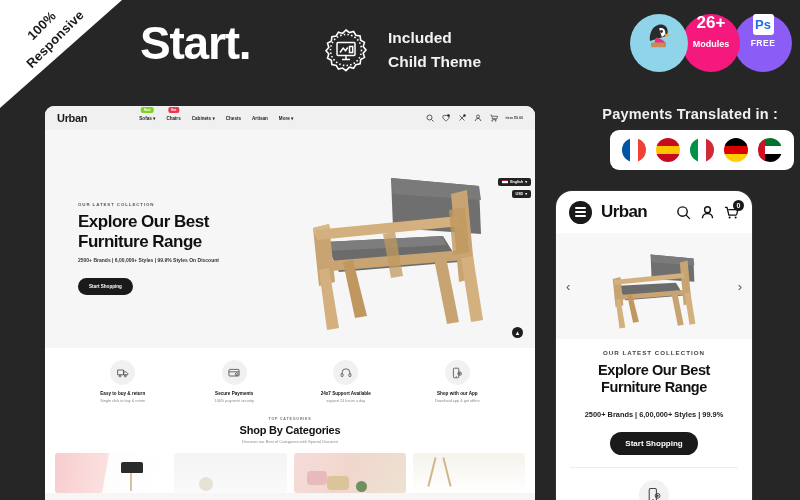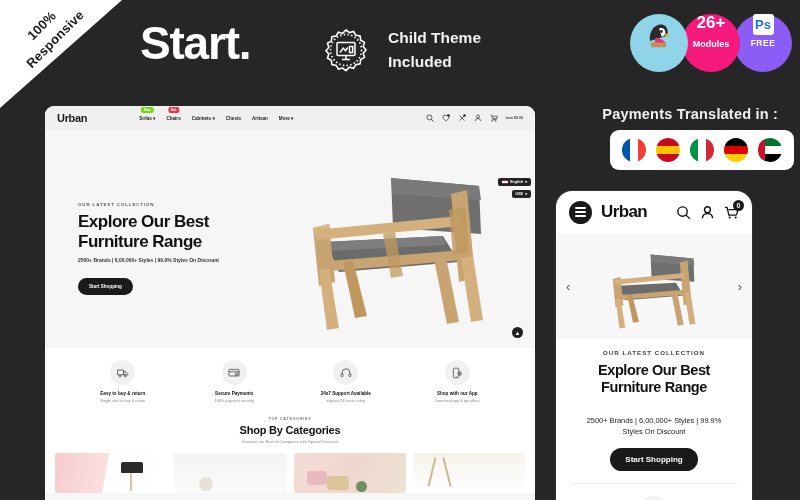--- a/index.html
+++ b/index.html
@@ -149,21 +149,21 @@
     position: absolute; right: -5px; top: -5px; width: 11px; height: 11px; border-radius: 50%;
     background: #1a1a1a; color: #fff; font-size: 7px; display: flex; align-items: center; justify-content: center; font-weight: 700;
   }
   .m-hero { position: relative; height: 106px; background: #f7f7f7; }
   .m-chair { position: absolute; left: 42px; top: 8px; width: 112px; height: 90px; }
   .m-arrow { position: absolute; top: 46px; font-size: 13px; color: #555; font-weight: 300; }
   .m-arrow.l { left: 10px; } .m-arrow.r { right: 10px; }
   .m-copy { background: #fff; text-align: center; padding: 10px 14px 0; }
   .m-eyebrow { font-size: 6.2px; letter-spacing: 1px; color: #444; font-weight: 700; }
   .m-h1 { font-size: 14.5px; font-weight: 700; color: #111; line-height: 1.2; margin-top: 6px; letter-spacing: -.4px; }
-  .m-sub { font-size: 7.4px; color: #222; font-weight: 400; margin-top: 19px; line-height: 1.45; }
+  .m-sub { font-size: 7.4px; color: #222; font-weight: 700; margin-top: 13px; line-height: 1.45; }
   .m-btn {
     display: inline-block; background: #1a1a1a; color: #fff; font-size: 8px; font-weight: 700;
     padding: 7px 15px; border-radius: 14px; margin-top: 11px;
   }
   .m-feat { border-top: 1px solid #eee; margin-top: 12px; padding-top: 12px; text-align: center; }
   .m-feat-ic { width: 30px; height: 30px; border-radius: 50%; background: #f2f2f2; margin: 0 auto; display: flex; align-items: center; justify-content: center; }
 
   svg { display: block; }
 </style>
 </head>
@@ -190,22 +190,22 @@
         </g>
         <g fill="none" stroke="#fff" stroke-width="1.5">
           <rect x="19" y="20.5" width="18" height="13" rx="1"></rect>
           <path d="M28 33.5v4M24 37.5h8"></path>
           <path d="M22 30.5l3.2-4.4 2.3 2.6 2.2-3.2"></path>
           <path d="M31.5 24.5h3.2v6h-3.2z"></path>
         </g>
       </svg>
     </div>
     <div class="child-text">
+      <div>Included</div>
       <div>Child Theme</div>
-      <div>Included</div>
     </div>
   </div>
 
   <div class="badges">
     <div class="badge-circ b-presta">
       <svg width="40" height="40" viewBox="0 0 40 40">
         <path d="M11 27c-1 -7 2 -14 8 -16 5 -1.6 9 1 9.6 5.4.5 3.6-1.6 6-4.6 6.6" fill="#2b2b2b"></path>
         <path d="M20.5 14.2c3 -1 5.4.8 5.8 3.6.4 2.6-1.2 4.6-3.6 5l-2.6-8.6z" fill="#fff"></path>
         <circle cx="22.5" cy="17.5" r="1.4" fill="#2b2b2b"></circle>
         <path d="M26 19.5l5.5 1.6-5.2 2.2z" fill="#f7a823"></path>
@@ -484,21 +484,20 @@
   </div>
 
   <div class="m-copy">
     <div class="m-eyebrow">OUR LATEST COLLECTION</div>
     <div class="m-h1">
       <div>Explore Our Best</div>
       <div>Furniture Range</div>
     </div>
     <div class="m-sub">
       <div>2500+ Brands | 6,00,000+ Styles | 99.9%</div>
-      <div>Styles On Discount</div>
     </div>
     <div class="m-btn">Start Shopping</div>
     <div class="m-feat">
       <div class="m-feat-ic">
         <svg width="16" height="16" viewBox="0 0 20 20">
             <rect x="4" y="2" width="9" height="16" rx="1.6" fill="none" stroke="#444" stroke-width="1.3"></rect>
             <path d="M8 15.8h1.5" stroke="#444" stroke-width="1.2"></path>
             <circle cx="14.5" cy="11" r="3" fill="none" stroke="#444" stroke-width="1.2"></circle>
             <path d="M12.8 11h3.4M14.5 9.3v3.4" stroke="#444" stroke-width="1.1"></path>
           </svg>

